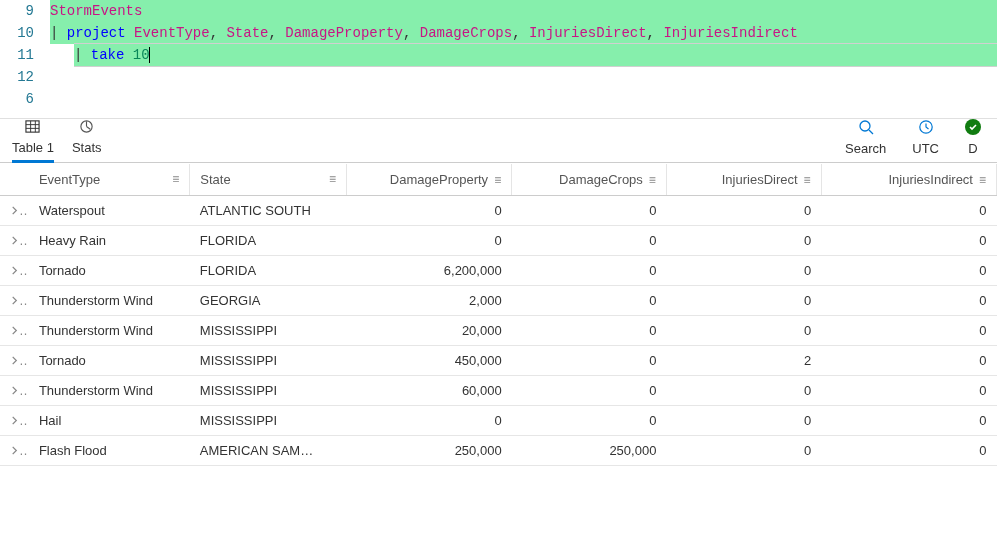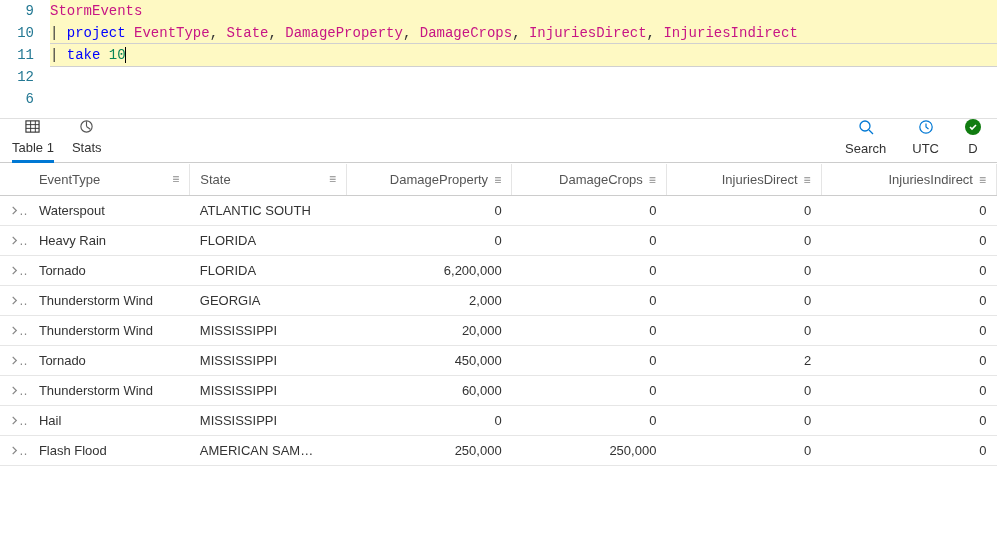--- a/index.html
+++ b/index.html
@@ -28,28 +28,29 @@
     text-align: right;
     padding-right: 16px;
     color: #237893;
     user-select: none;
   }
   .line-content {
     flex: 1;
     white-space: pre;
   }
   .line-content.sel {
-    background: #fef9c3;
+    background: #86efac;
   }
   .editor-line.active .line-content {
     border: 1px solid #d0d0d0;
     border-left: none;
     border-right: none;
     margin-top: -1px;
     margin-bottom: -1px;
+    margin-left: 24px;
   }
   .kw { color: #0000ff; }
   .tbl { color: #C71585; }
   .col { color: #c71585; }
   .pipe { color: #333; }
   .num { color: #098658; }
   .punct { color: #333; }
   .cursor {
     display: inline-block;
     width: 1px;

